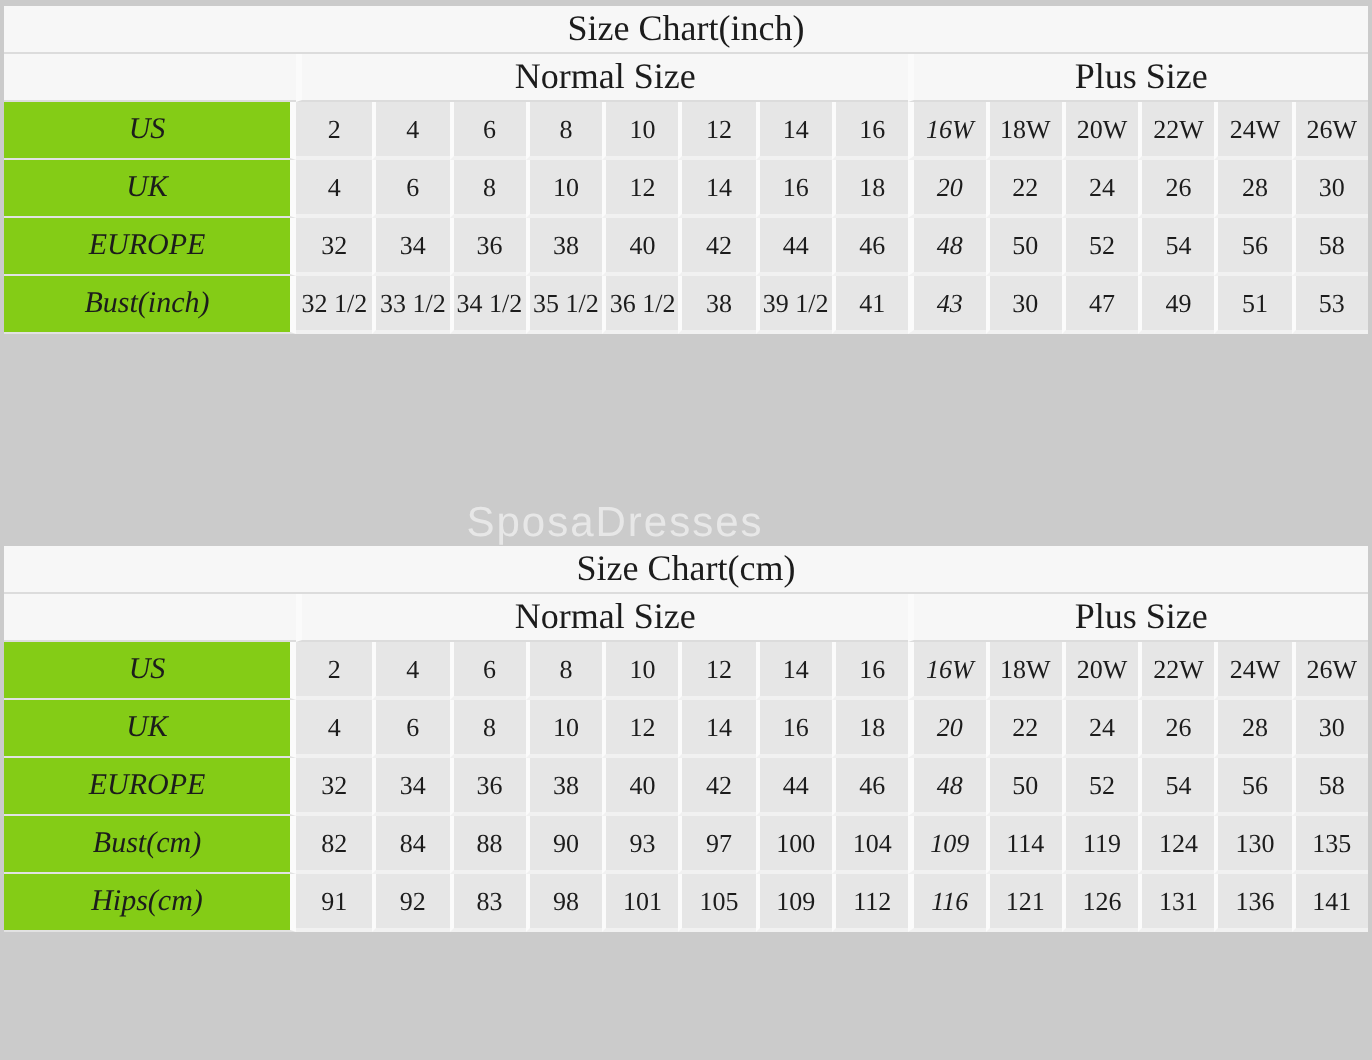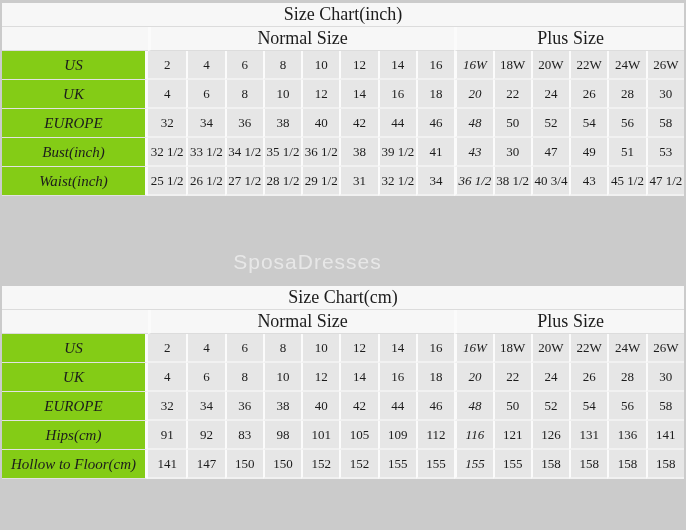--- a/index.html
+++ b/index.html
@@ -17,21 +17,21 @@
   }
   table.size-table {
     position: absolute;
     left: 2px;
     width: 682px;
     border-collapse: separate;
     border-spacing: 0;
     table-layout: fixed;
   }
   #table-inch { top: 3px; }
-  #table-cm   { top: 286px; }
+  #table-cm   { top: 273px; }
   col.label-col { width: 146px; }
 
   td { box-sizing: border-box; text-align: center; vertical-align: middle; overflow: hidden; white-space: nowrap; }
 
   .title-row td {
     background: #f7f7f7;
     height: 23px;
     font-size: 18px;
     border-bottom: 1px solid #dcdcdc;
   }
@@ -166,37 +166,20 @@
           <td class="value-cell">38</td>
           <td class="value-cell">39 1/2</td>
           <td class="value-cell">41</td>
           <td class="value-cell group-start">43</td>
           <td class="value-cell">30</td>
           <td class="value-cell">47</td>
           <td class="value-cell">49</td>
           <td class="value-cell">51</td>
           <td class="value-cell">53</td>
         </tr>
-        <tr class="data-row">
-          <td class="label-cell">Waist(inch)</td>
-          <td class="value-cell first-value">25 1/2</td>
-          <td class="value-cell">26 1/2</td>
-          <td class="value-cell">27 1/2</td>
-          <td class="value-cell">28 1/2</td>
-          <td class="value-cell">29 1/2</td>
-          <td class="value-cell">31</td>
-          <td class="value-cell">32 1/2</td>
-          <td class="value-cell">34</td>
-          <td class="value-cell group-start">36 1/2</td>
-          <td class="value-cell">38 1/2</td>
-          <td class="value-cell">40 3/4</td>
-          <td class="value-cell">43</td>
-          <td class="value-cell">45 1/2</td>
-          <td class="value-cell">47 1/2</td>
-        </tr>
       </tbody>
   </table>
 
   <div class="watermark">SposaDresses</div>
 
   <table class="size-table" id="table-cm">
     <colgroup>
       <col class="label-col">
       <col>
         <col>
@@ -267,49 +250,49 @@
           <td class="value-cell">44</td>
           <td class="value-cell">46</td>
           <td class="value-cell group-start">48</td>
           <td class="value-cell">50</td>
           <td class="value-cell">52</td>
           <td class="value-cell">54</td>
           <td class="value-cell">56</td>
           <td class="value-cell">58</td>
         </tr>
         <tr class="data-row">
+          <td class="label-cell">Bust(cm)</td>
+          <td class="value-cell first-value">82</td>
+          <td class="value-cell">84</td>
+          <td class="value-cell">88</td>
+          <td class="value-cell">90</td>
+          <td class="value-cell">93</td>
+          <td class="value-cell">97</td>
+          <td class="value-cell">100</td>
+          <td class="value-cell">104</td>
+          <td class="value-cell group-start">109</td>
+          <td class="value-cell">114</td>
+          <td class="value-cell">119</td>
+          <td class="value-cell">124</td>
+          <td class="value-cell">130</td>
+          <td class="value-cell">135</td>
+        </tr>
+        <tr class="data-row">
           <td class="label-cell">Hips(cm)</td>
           <td class="value-cell first-value">91</td>
           <td class="value-cell">92</td>
           <td class="value-cell">83</td>
           <td class="value-cell">98</td>
           <td class="value-cell">101</td>
           <td class="value-cell">105</td>
           <td class="value-cell">109</td>
           <td class="value-cell">112</td>
           <td class="value-cell group-start">116</td>
           <td class="value-cell">121</td>
           <td class="value-cell">126</td>
           <td class="value-cell">131</td>
           <td class="value-cell">136</td>
           <td class="value-cell">141</td>
         </tr>
-        <tr class="data-row">
-          <td class="label-cell">Hollow to Floor(cm)</td>
-          <td class="value-cell first-value">141</td>
-          <td class="value-cell">147</td>
-          <td class="value-cell">150</td>
-          <td class="value-cell">150</td>
-          <td class="value-cell">152</td>
-          <td class="value-cell">152</td>
-          <td class="value-cell">155</td>
-          <td class="value-cell">155</td>
-          <td class="value-cell group-start">155</td>
-          <td class="value-cell">155</td>
-          <td class="value-cell">158</td>
-          <td class="value-cell">158</td>
-          <td class="value-cell">158</td>
-          <td class="value-cell">158</td>
-        </tr>
       </tbody>
   </table>
 
 </div>
 
 </body></html>

